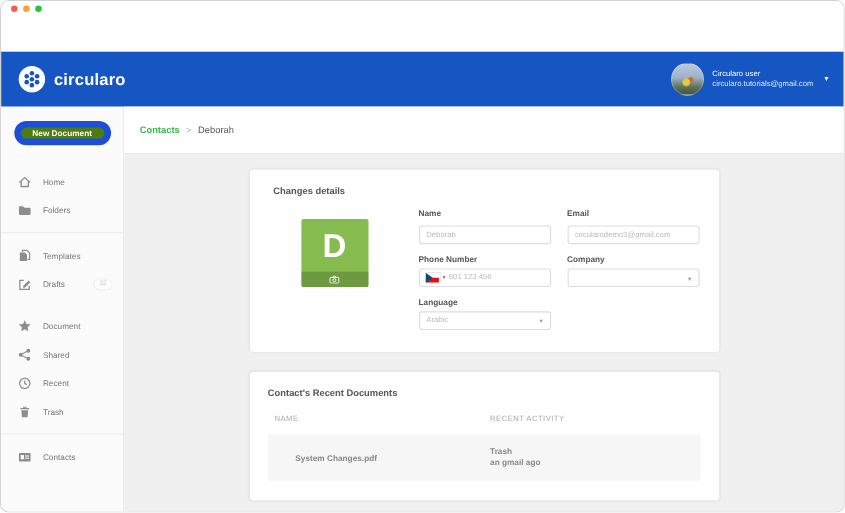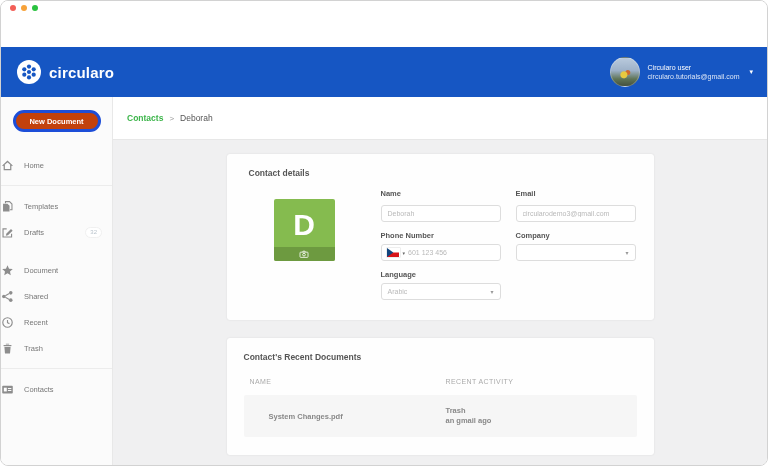--- a/index.html
+++ b/index.html
@@ -25,24 +25,24 @@
       linear-gradient(180deg,#b9cadd 0%,#9db1c8 45%,#5f7456 75%,#43503e 100%);
     border:1px solid rgba(255,255,255,.25); }
   .user-text{ display:flex; flex-direction:column; line-height:9px; }
   .user-name{ color:#fff; font-size:7px; }
   .user-email{ color:rgba(255,255,255,.85); font-size:7px; }
   .user-caret{ color:#fff; font-size:7px; margin-left:2px; }
   
   .app-body{ display:flex; height:400px; }
   .sidebar{ width:112px; background:#fbfbfb; border-right:1px solid #e8e8e8; padding-top:13px; flex:0 0 auto; }
   .new-doc{ display:block; margin:0 auto; width:88px; height:22px; border-radius:11px;
-    background:#c2410c; border:3px solid #1d4ed8; color:#fff; font-size:7.5px; font-weight:bold;
+    background:#4d7c0f; border:6px solid #1d4ed8; color:#fff; font-size:7.5px; font-weight:bold;
     font-family:"Liberation Sans",sans-serif; cursor:pointer; }
   .nav{ margin-top:20px; }
-  .nav-item{ height:26px; display:flex; align-items:center; cursor:pointer; }
+  .nav-item{ height:26px; display:flex; align-items:center; padding-left:15px; cursor:pointer; }
   .nav-icon{ width:13px; height:13px; display:inline-flex; margin-right:10px; flex:0 0 auto; }
   .nav-label{ font-size:7.5px; color:#777; }
   .nav-divider{ border-top:1px solid #ececec; margin:7px 0; }
   .nav-gap{ height:12px; }
   .nav-badge{ margin-left:auto; margin-right:10px; background:#fff; border:1px solid #f0f0f0;
     color:#b9c3cc; font-size:6px; line-height:9px; padding:0 4px; border-radius:6px; }
   
   .main{ flex:1; display:flex; flex-direction:column; background:#f0f0f1; min-width:0; }
   .breadcrumb-bar{ height:43px; background:#fff; border-bottom:1px solid #e7e7e7;
     display:flex; align-items:center; padding-left:14px; flex:0 0 auto; }
@@ -139,20 +139,28 @@
       <div class="nav">
         <div class="nav-item">
           <span class="nav-icon">
             <svg viewBox="0 0 16 16" fill="none" stroke="#8d8d8d" stroke-width="1.5">
                 <path d="M2 8.5 L8 3 L14 8.5"></path>
                 <path d="M4 7.5 V13 H12 V7.5"></path>
               </svg>
           </span>
           <span class="nav-label">Home</span>
         </div>
+        <div class="nav-item">
+          <span class="nav-icon">
+            <svg viewBox="0 0 16 16">
+                <path fill="#8d8d8d" d="M1.5 4.2 C1.5 3.6 2 3.2 2.6 3.2 H6 L7.5 4.8 H13.4 C14 4.8 14.5 5.2 14.5 5.8 V11.8 C14.5 12.4 14 12.8 13.4 12.8 H2.6 C2 12.8 1.5 12.4 1.5 11.8 Z"></path>
+              </svg>
+          </span>
+          <span class="nav-label">Folders</span>
+        </div>
         <div class="nav-divider"></div>
         <div class="nav-item">
           <span class="nav-icon">
             <svg viewBox="0 0 16 16">
                 <path fill="none" stroke="#8d8d8d" stroke-width="1.3" d="M5.5 4 V2 H10.5 L13.5 5 V12 H11"></path>
                 <path fill="#8d8d8d" d="M2.5 4.5 H8 L10.5 7 V14 H2.5 Z"></path>
               </svg>
           </span>
           <span class="nav-label">Templates</span>
         </div>
@@ -230,21 +238,21 @@
     <div class="main">
       <div class="breadcrumb-bar">
         <span class="bc-link">Contacts</span>
         <span class="bc-sep">&gt;</span>
         <span class="bc-current">Deborah</span>
       </div>
 
       <div class="content">
 
         <div class="card card-details">
-          <div class="card-title">Contact details</div>
+          <div class="card-title">Changes details</div>
           <div class="details-body">
             <div class="avatar-wrap">
               <div class="avatar">
                 <span class="avatar-letter">D</span>
                 <span class="avatar-strip">
                   <svg width="10" height="8" viewBox="0 0 16 13" fill="none" stroke="#fff" stroke-width="1.3">
                       <rect x="1.5" y="3.5" width="13" height="8.5" rx="1.2"></rect>
                       <path d="M5.5 3.5 L6.8 1.8 H9.2 L10.5 3.5"></path>
                       <circle cx="8" cy="7.6" r="2.2"></circle>
                     </svg>

